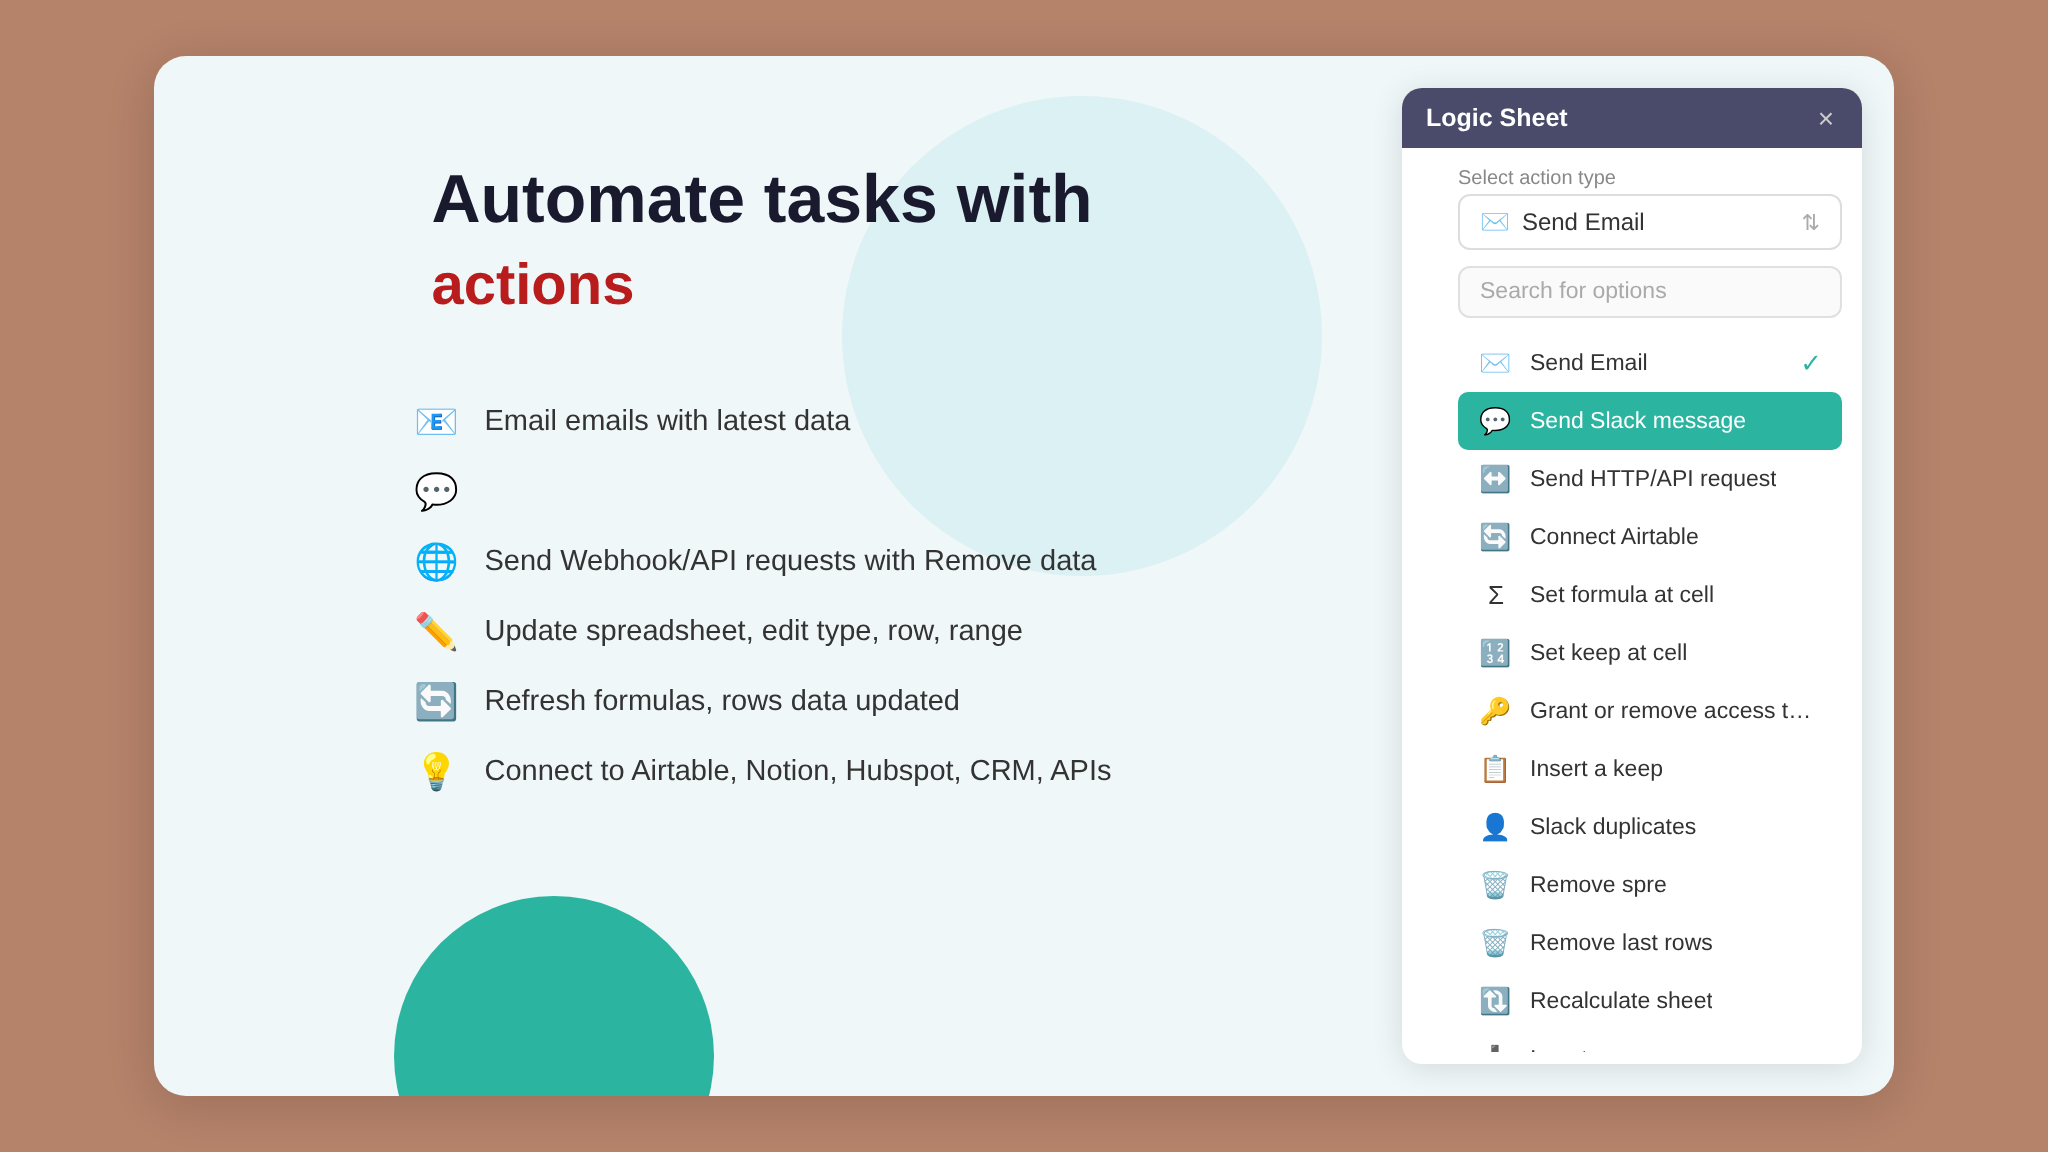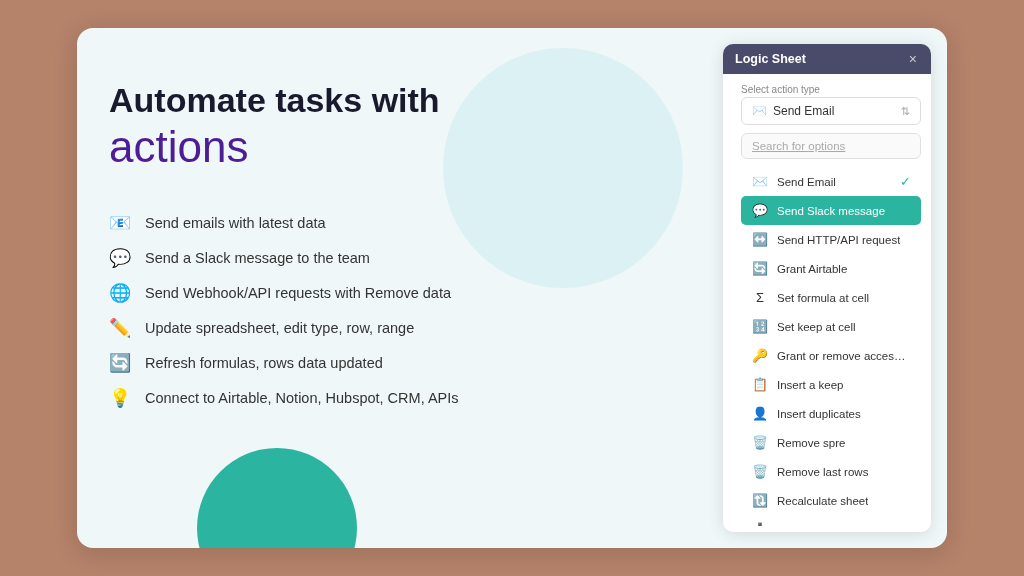--- a/index.html
+++ b/index.html
@@ -27,20 +27,21 @@
       box-shadow: 0 4px 24px rgba(0,0,0,0.15);
     }
 
     .left-panel {
       flex: 1;
       padding: 52px 48px 40px 32px;
       position: relative;
       display: flex;
       flex-direction: column;
       justify-content: flex-start;
+      align-items: center;
     }
 
     
     .left-panel::after {
       content: '';
       position: absolute;
       bottom: -60px;
       left: 120px;
       width: 160px;
       height: 160px;
@@ -65,23 +66,23 @@
       font-size: 34px;
       font-weight: 800;
       color: #1a1a2e;
       line-height: 1.2;
       margin-bottom: 6px;
       position: relative;
       z-index: 1;
     }
 
     .hero-accent {
-      color: #4c1d95;
-      font-size: 44px;
-      font-weight: 400;
+      color: #b91c1c;
+      font-size: 29px;
+      font-weight: 700;
     }
 
     .features-list {
       margin-top: 32px;
       list-style: none;
       display: flex;
       flex-direction: column;
       gap: 13px;
       position: relative;
       z-index: 1;
@@ -97,21 +98,21 @@
 
     .feature-icon {
       font-size: 18px;
       width: 24px;
       text-align: center;
       flex-shrink: 0;
     }
 
     
     .right-panel {
-      width: 208px;
+      width: 230px;
       background: #fff;
       border-radius: 10px;
       margin: 16px 16px 16px 0;
       box-shadow: 0 2px 16px rgba(0,0,0,0.12);
       display: flex;
       flex-direction: column;
       overflow: hidden;
       flex-shrink: 0;
     }
 
@@ -131,21 +132,21 @@
       background: none;
       border: none;
       color: #ccc;
       font-size: 14px;
       cursor: pointer;
       padding: 0 2px;
       line-height: 1;
     }
 
     .panel-body {
-      padding: 10px 10px 6px 18px;
+      padding: 10px 10px 6px 28px;
       display: flex;
       flex-direction: column;
       gap: 8px;
       overflow: hidden;
       flex: 1;
     }
 
     .select-label {
       font-size: 10px;
       color: #888;
@@ -176,21 +177,20 @@
       font-size: 11px;
     }
 
     .search-box {
       border: 1px solid #e0e0e0;
       border-radius: 6px;
       padding: 6px 10px;
       font-size: 11.5px;
       color: #aaa;
       background: #fafafa;
-      text-decoration: underline;
     }
 
     .dropdown-list {
       display: flex;
       flex-direction: column;
       gap: 0;
       overflow-y: auto;
       flex: 1;
     }
 
@@ -243,25 +243,24 @@
 
   <div class="left-panel">
     <h1 class="hero-title">
       <span>Automate tasks with</span><br>
       <span class="hero-accent">actions</span>
     </h1>
 
     <ul class="features-list">
     <li class="feature-item">
           <span class="feature-icon">📧</span>
-          <span>Send emails with latest data</span>
+          <span>Email emails with latest data</span>
         </li>
         <li class="feature-item">
           <span class="feature-icon">💬</span>
-          <span>Send a Slack message to the team</span>
         </li>
         <li class="feature-item">
           <span class="feature-icon">🌐</span>
           <span>Send Webhook/API requests with Remove data</span>
         </li>
         <li class="feature-item">
           <span class="feature-icon">✏️</span>
           <span>Update spreadsheet, edit type, row, range</span>
         </li>
         <li class="feature-item">
@@ -301,41 +300,41 @@
           <div class="dropdown-item active-highlight">
             <span class="item-icon">💬</span>
             <span class="item-label">Send Slack message</span>
           </div>
           <div class="dropdown-item">
             <span class="item-icon">↔️</span>
             <span class="item-label">Send HTTP/API request</span>
           </div>
           <div class="dropdown-item">
             <span class="item-icon">🔄</span>
-            <span class="item-label">Grant Airtable</span>
+            <span class="item-label">Connect Airtable</span>
           </div>
           <div class="dropdown-item">
             <span class="item-icon">Σ</span>
             <span class="item-label">Set formula at cell</span>
           </div>
           <div class="dropdown-item">
             <span class="item-icon">🔢</span>
             <span class="item-label">Set keep at cell</span>
           </div>
           <div class="dropdown-item">
             <span class="item-icon">🔑</span>
             <span class="item-label">Grant or remove access to spre...</span>
           </div>
           <div class="dropdown-item">
             <span class="item-icon">📋</span>
             <span class="item-label">Insert a keep</span>
           </div>
           <div class="dropdown-item">
             <span class="item-icon">👤</span>
-            <span class="item-label">Insert duplicates</span>
+            <span class="item-label">Slack duplicates</span>
           </div>
           <div class="dropdown-item">
             <span class="item-icon">🗑️</span>
             <span class="item-label">Remove spre</span>
           </div>
           <div class="dropdown-item">
             <span class="item-icon">🗑️</span>
             <span class="item-label">Remove last rows</span>
           </div>
           <div class="dropdown-item">

